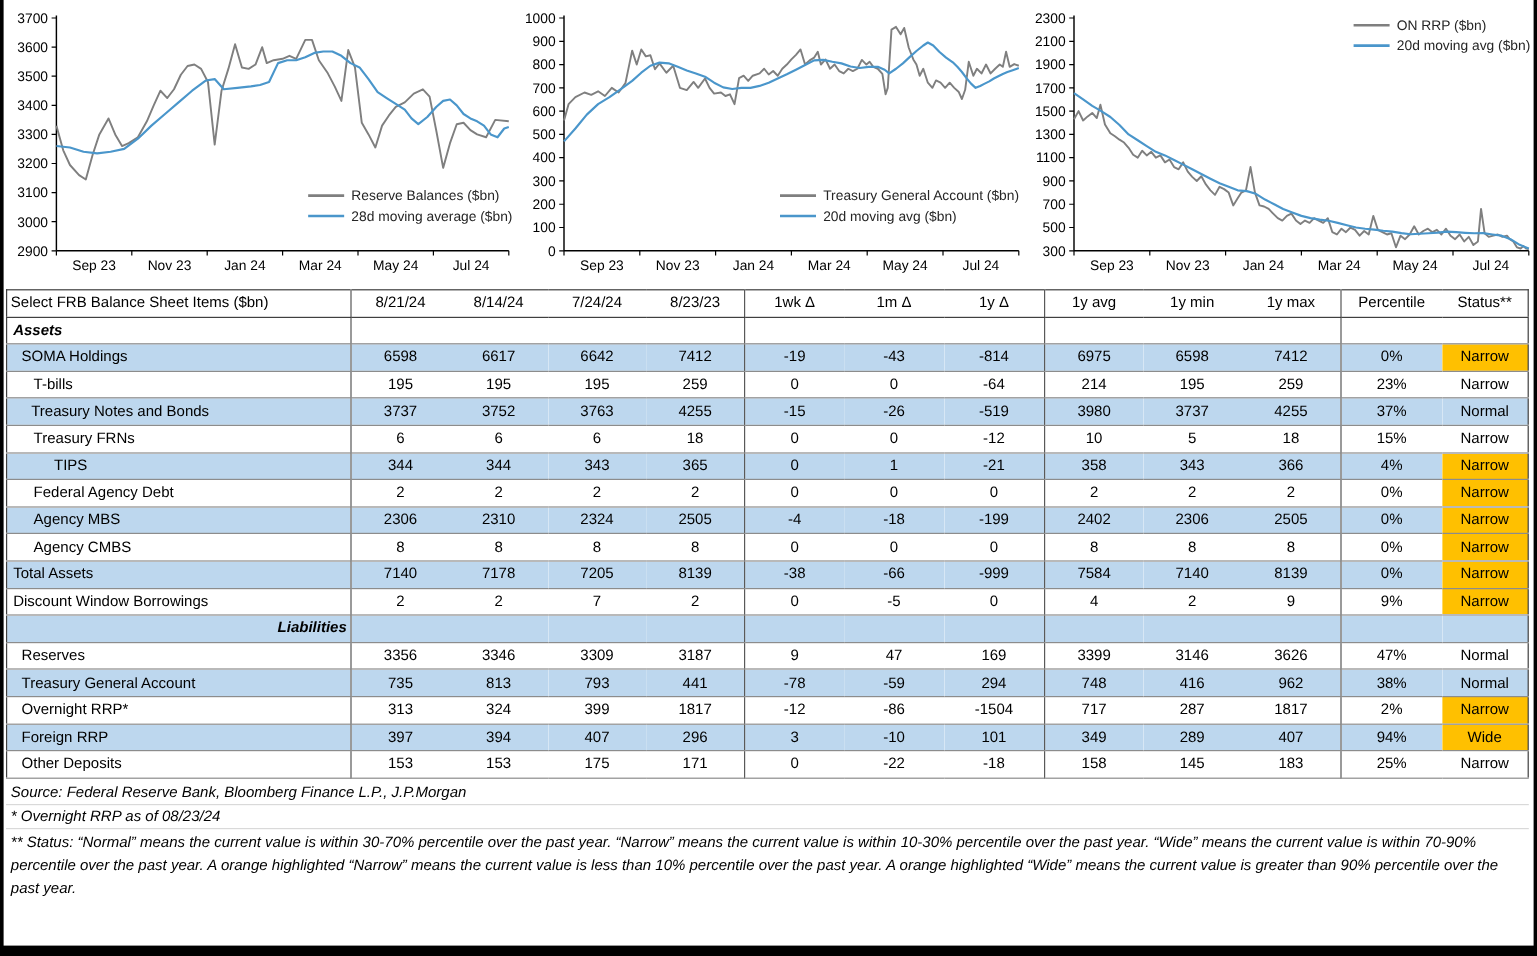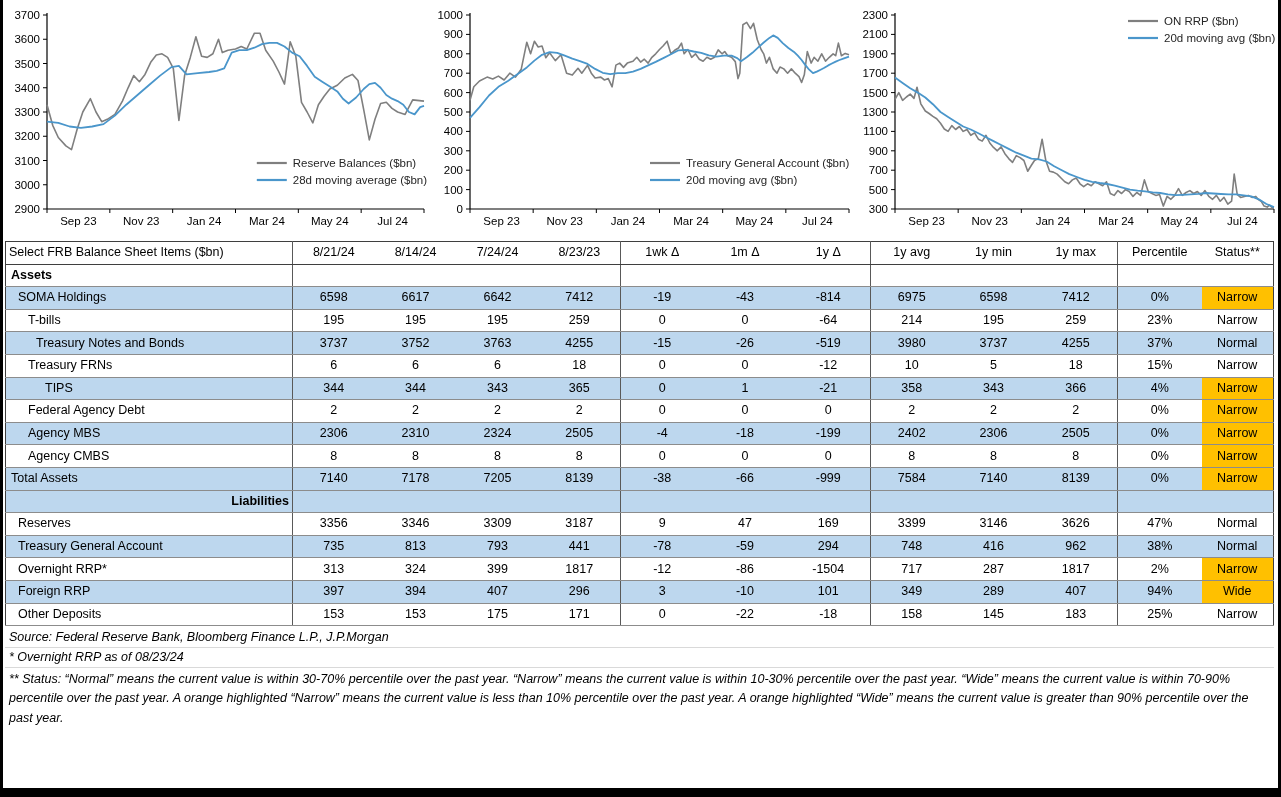--- a/index.html
+++ b/index.html
@@ -21,21 +21,21 @@
   table.bs th, table.bs td{
     padding:0 3px;height:21.6px;line-height:1.05;
     border-bottom:1px solid #8c8c8c;
     text-align:center;font-weight:normal;overflow:hidden;white-space:nowrap;
   }
   table.bs thead th{border-bottom:1.5px solid #3f3f3f;}
   table.bs .lab{text-align:left;}
   table.bs .gb{border-right:1.5px solid #595959;}
   table.bs tr.stripe td{background:#BDD7EE;}
   table.bs td.hl{background:#FFC000 !important;}
-  table.bs td.bold, table.bs th.bold{font-weight:bold;}
+  table.bs td.bold, table.bs th.bold{font-weight:bold;font-style:italic;}
 
   .footer{margin:2px 0 0 2px;width:1269px;font-size:12.5px;}
   .footer .line{padding:2px 4px 3px 4px;border-bottom:1px solid #d9d9d9;font-style:italic;}
   .footer .line:last-child{border-bottom:none;}
   .footer .fn2{line-height:1.55;}
 </style>
 </head>
 <body>
 
 <div class="page">
@@ -253,21 +253,21 @@
           <td>0</td>
           <td>0</td>
           <td class="gb">-64</td>
           <td>214</td>
           <td>195</td>
           <td class="gb">259</td>
           <td>23%</td>
           <td>Narrow</td>
         </tr>
         <tr class="stripe">
-          <td class="lab gb" style="padding-left: 30px; margin-left: 42px;">Treasury Notes and Bonds</td>
+          <td class="lab gb" style="padding-left: 20px; margin-left: 42px;">Treasury Notes and Bonds</td>
           <td>3737</td>
           <td>3752</td>
           <td>3763</td>
           <td class="gb">4255</td>
           <td>-15</td>
           <td>-26</td>
           <td class="gb">-519</td>
           <td>3980</td>
           <td>3737</td>
           <td class="gb">4255</td>
@@ -355,20 +355,35 @@
           <td>7178</td>
           <td>7205</td>
           <td class="gb">8139</td>
           <td>-38</td>
           <td>-66</td>
           <td class="gb">-999</td>
           <td>7584</td>
           <td>7140</td>
           <td class="gb">8139</td>
           <td>0%</td>
+          <td class="hl">Narrow</td>
+        </tr>
+        <tr>
+          <td class="lab gb" style="padding-left: 5px;">Discount Window Borrowings</td>
+          <td>2</td>
+          <td>2</td>
+          <td>7</td>
+          <td class="gb">2</td>
+          <td>0</td>
+          <td>-5</td>
+          <td class="gb">0</td>
+          <td>4</td>
+          <td>2</td>
+          <td class="gb">9</td>
+          <td>9%</td>
           <td class="hl">Narrow</td>
         </tr>
         <tr class="stripe">
           <td class="lab bold gb" style="padding-left: 5px; text-align: right;">Liabilities</td>
           <td></td>
           <td></td>
           <td></td>
           <td class="gb"></td>
           <td></td>
           <td></td>

